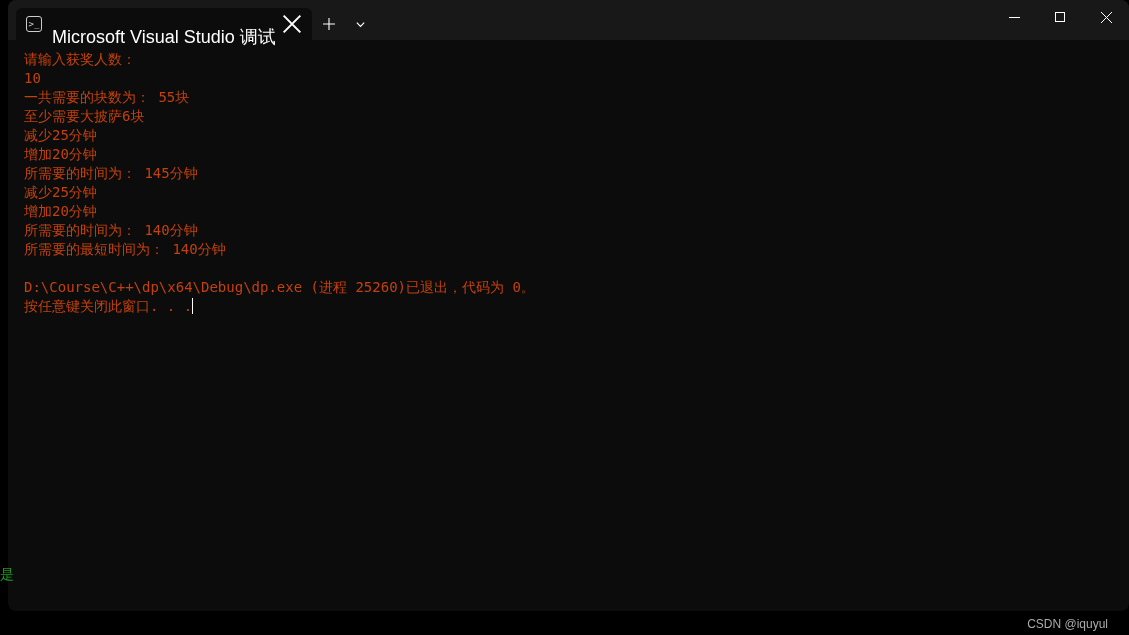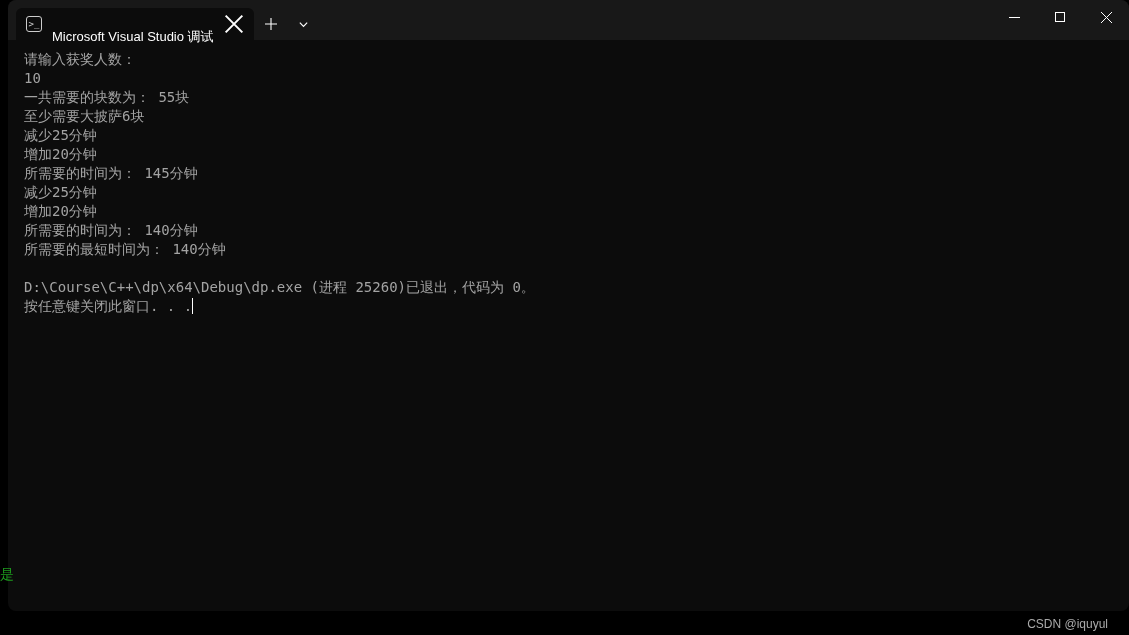--- a/index.html
+++ b/index.html
@@ -58,21 +58,21 @@
       display: flex;
       align-items: center;
       justify-content: center;
       font-size: 9px;
       color: #ccc;
       font-family: monospace;
       line-height: 1;
     }
     .tab-title {
       color: #fff;
-      font-size: 13px;
+      font-size: 18px;
       white-space: nowrap;
       overflow: hidden;
       text-overflow: clip;
       flex: 1;
       margin-top: 26px;
     }
     .tab-close {
       color: #fff;
       font-size: 14px;
       width: 20px;
@@ -127,21 +127,21 @@
     }
     .win-btn svg {
       width: 11px;
       height: 11px;
     }
     .console-body {
       padding: 10px 16px;
       font-family: Consolas, "NSimSun", "SimSun", monospace;
       font-size: 14px;
       line-height: 19px;
-      color: #a3a3a3;
+      color: #c2410c;
       white-space: pre;
     }
     .cursor {
       display: inline-block;
       width: 1px;
       height: 16px;
       background: #fff;
       vertical-align: text-bottom;
       margin-left: 0px;
     }

